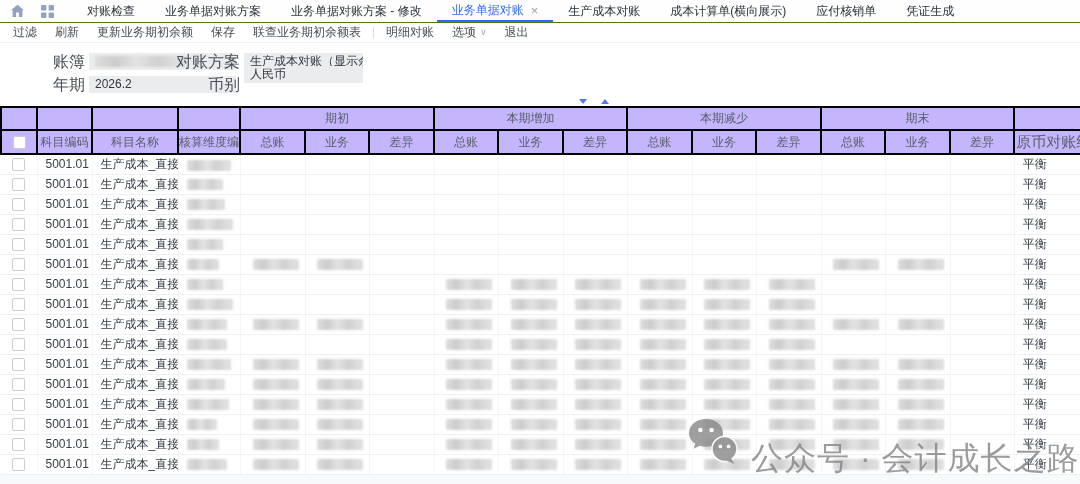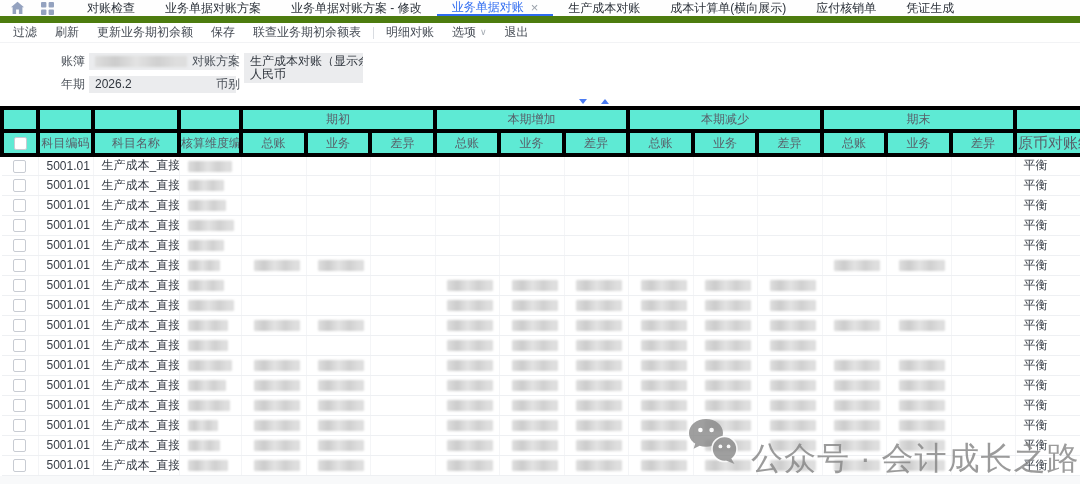--- a/index.html
+++ b/index.html
@@ -2,38 +2,38 @@
 <html><head>
 <meta charset="utf-8">
 <style>
   * { margin:0; padding:0; box-sizing:border-box; }
   html,body { width:1080px; height:484px; overflow:hidden; background:#fff;
     font-family:"Liberation Sans","DejaVu Sans",sans-serif; }
   .app { position:relative; width:1080px; height:484px; background:#fff; }
 
   
   .tabbar { height:23px; display:flex; align-items:stretch; padding-left:10px;
-    background:#fefefe; border-bottom:7px solid #4d7c0f; }
+    background:#fefefe; border-bottom:1px solid #4d7c0f; }
   .sys-icons { display:flex; align-items:center; gap:16px; margin-right:18px; }
   .tab { display:flex; align-items:center; padding:0 15px; font-size:12px; color:#2c323a;
     white-space:nowrap; cursor:pointer; }
   .tab.active { color:#2e6bf0; border-bottom:2px solid #2e6bf0; gap:7px; }
   .tab-close { color:#9aa1aa; font-size:13px; line-height:1; }
 
   
   .toolbar { height:20px; display:flex; align-items:center; padding-left:4px;
     background:#fff; border-bottom:1px solid #f2f3f5; }
   .tbtn { font-size:12px; color:#454b54; padding:0 9px; white-space:nowrap; cursor:pointer;
     display:flex; align-items:center; gap:4px; }
   .tb-divider { width:1px; height:12px; background:#d9dce1; margin:0 3px; }
   .caret { color:#a3aab2; font-size:9px; transform:translateY(-1px); }
 
   
   .filter-panel { position:relative; height:53px; background:#fff; }
-  .f-label { position:absolute; font-size:12px; color:#4a5058; text-align:right; height:17px; line-height:17px; }
+  .f-label { position:absolute; font-size:16px; color:#4a5058; text-align:right; height:17px; line-height:17px; }
   .f-field { position:absolute; height:17px; line-height:17px; background:#ebecee; font-size:12px;
     color:#30363e; padding:0 6px; white-space:nowrap; overflow:hidden; }
   .lab-ledger { left:0; width:85px; top:10px; }
   .fld-ledger { left:89px; width:147px; top:10px; }
   .lab-scheme { left:146px; width:94px; top:10px; }
   .fld-scheme { left:244px; width:119px; top:10px; }
   .lab-period { left:0; width:85px; top:33px; }
   .fld-period { left:89px; width:147px; top:33px; }
   .lab-currency { left:146px; width:94px; top:33px; }
   .fld-currency { left:244px; width:119px; top:23px; }
@@ -41,21 +41,21 @@
   
   .collapse-strip { position:relative; height:10px; background:#fff; }
   .tri { position:absolute; width:0; height:0; top:3px; }
   .tri-down { left:579px; border-left:4px solid transparent; border-right:4px solid transparent;
     border-top:5px solid #4c7cf3; }
   .tri-up { left:601px; border-left:4px solid transparent; border-right:4px solid transparent;
     border-bottom:5px solid #4c7cf3; }
 
   
   table { border-collapse:collapse; table-layout:fixed; width:1080px; }
-  thead th { background:#5eead4; border:4px solid #000000; font-weight:400; font-size:12px;
+  thead th { background:#c4b5fd; border:2px solid #000000; font-weight:400; font-size:12px;
     color:#585f69; text-align:center; height:24px; overflow:hidden; white-space:nowrap; }
   thead tr.group-row th { height:23px; }
   thead th.gb { border-left:1px solid #c6cad2; }
   thead th.result-h { font-size:15px; padding:0 1px; }
   tbody td { height:20px; font-size:12px; color:#363c45; border-bottom:1px solid #eef0f3;
     border-right:1px solid #f4f5f7; white-space:nowrap; overflow:hidden; background:#fff; }
   tbody td.gb { border-left:1px solid #e2e5ea; }
   td.cb, th.cb { text-align:center; }
   td.code, td.name, td.dim, td.result { padding-left:8px; text-align:left; }
   td.num { text-align:right; padding-right:6px; }

